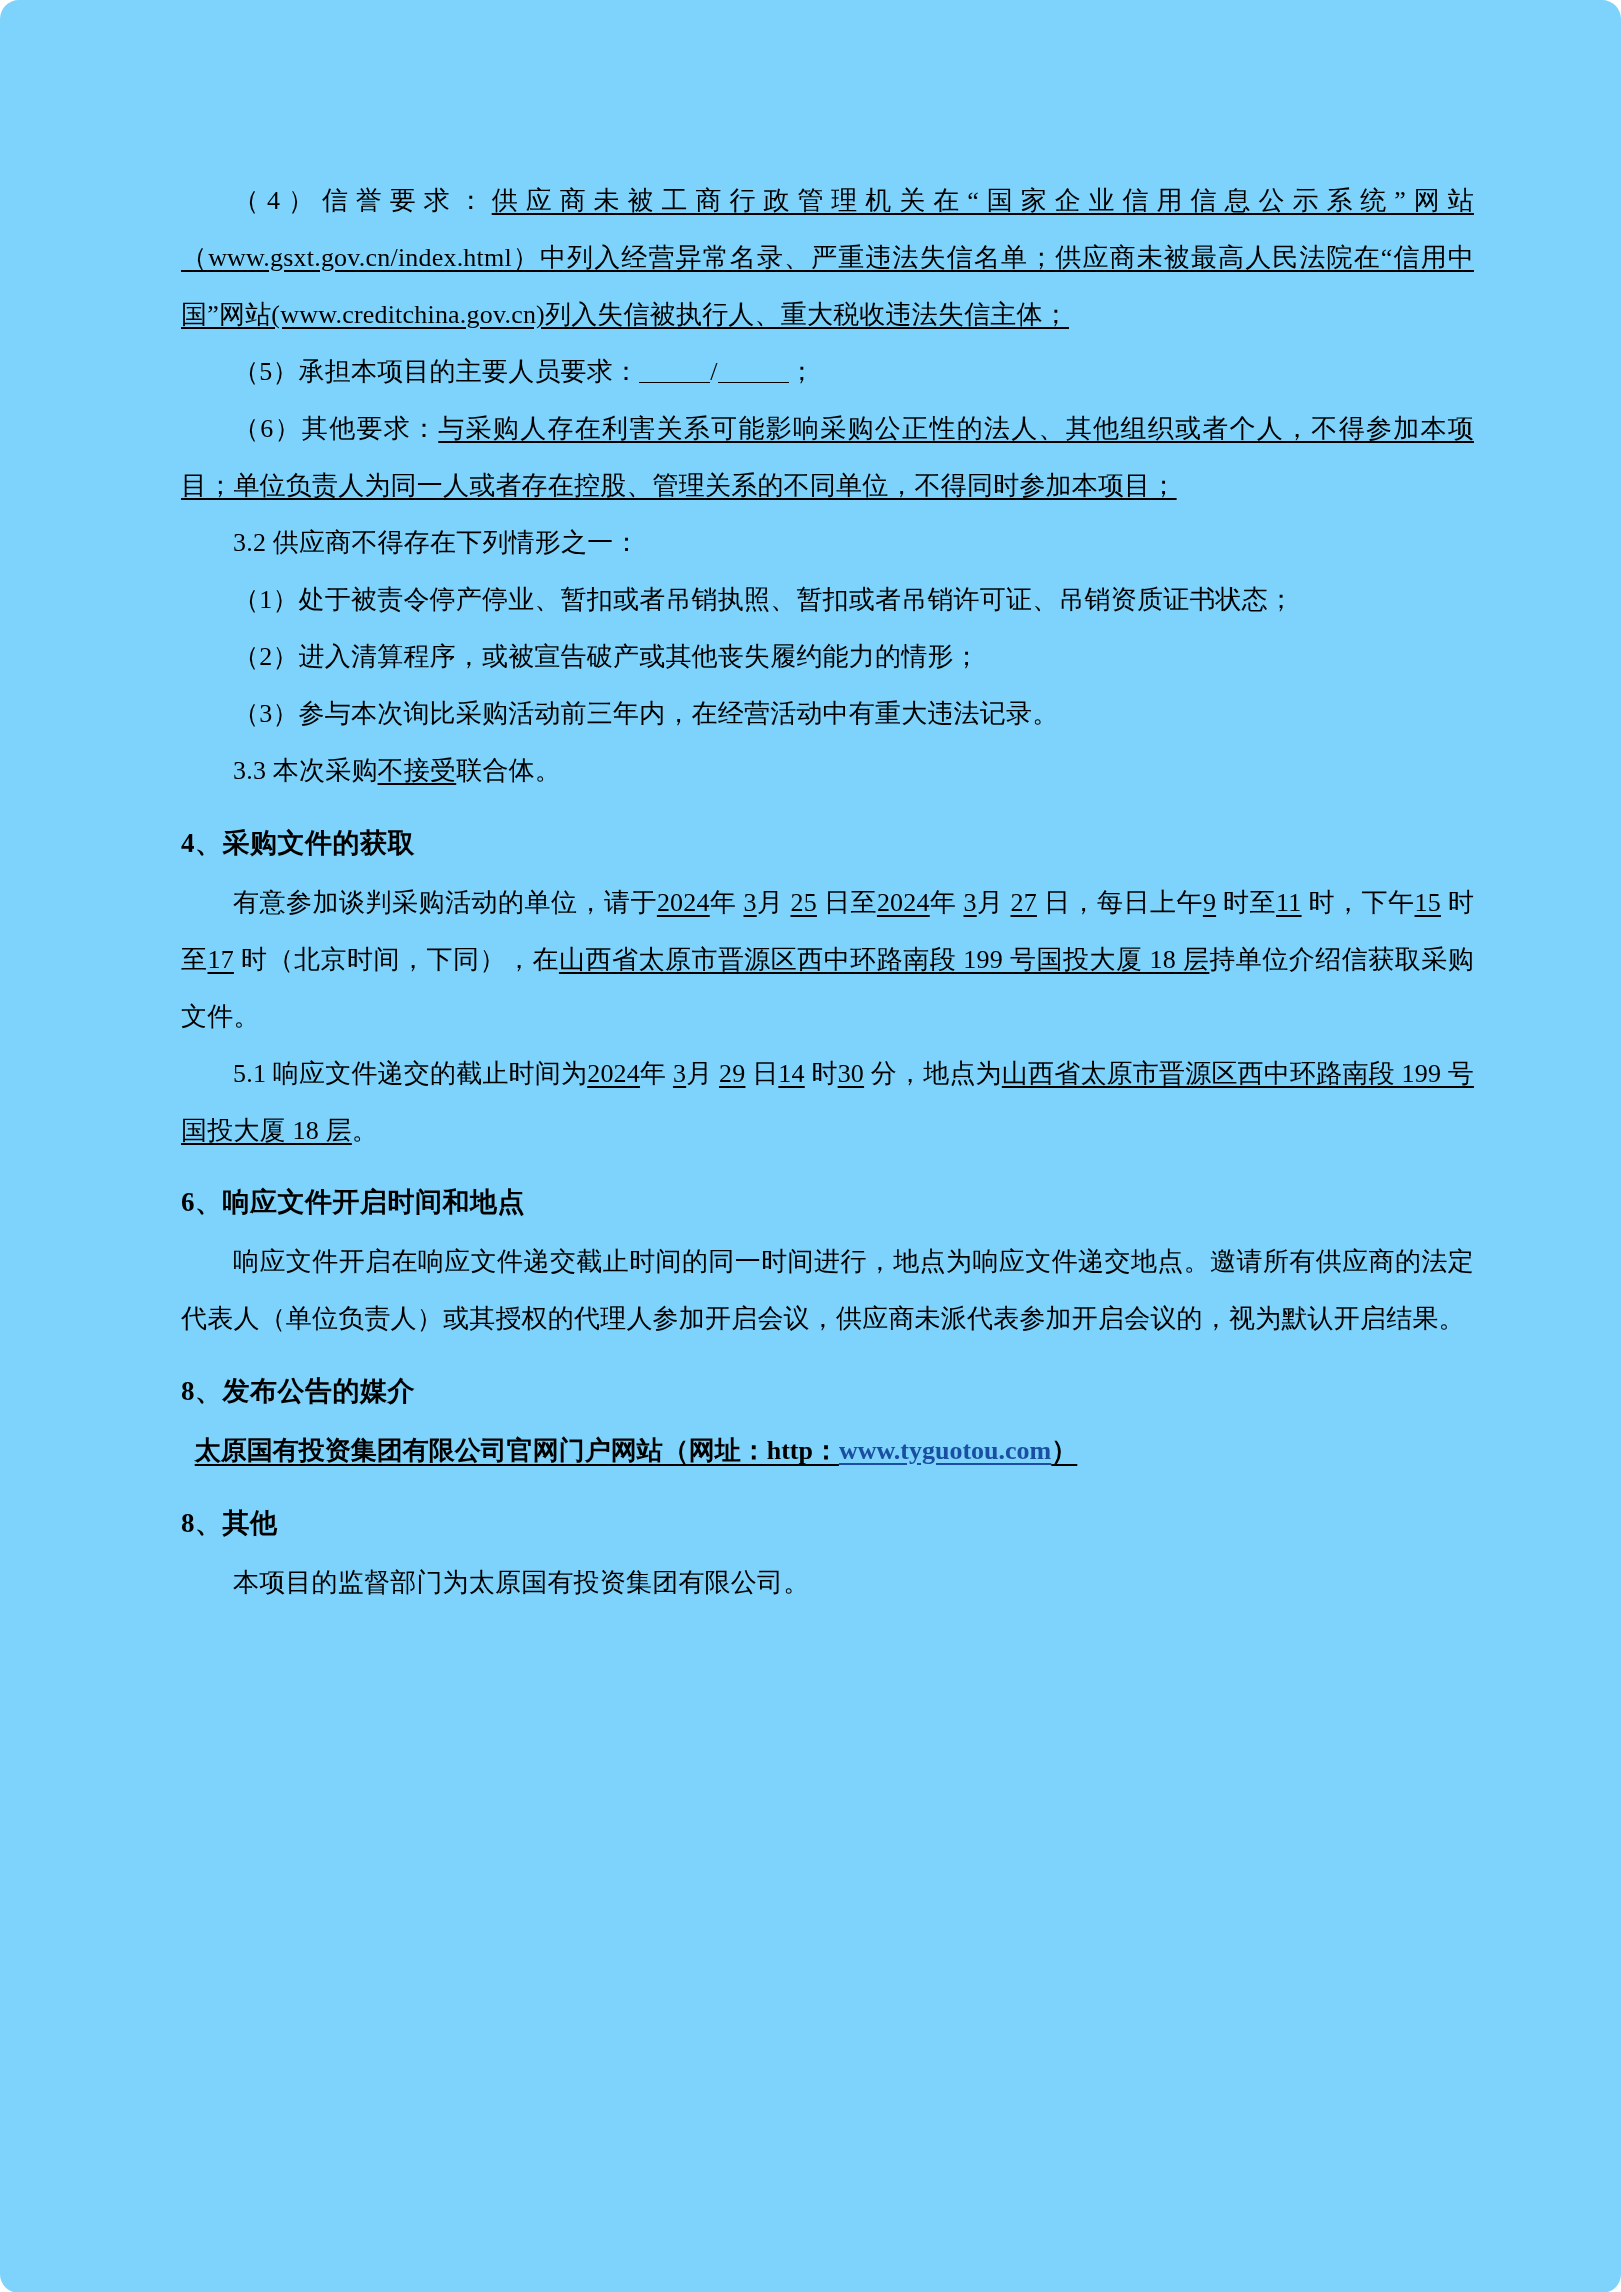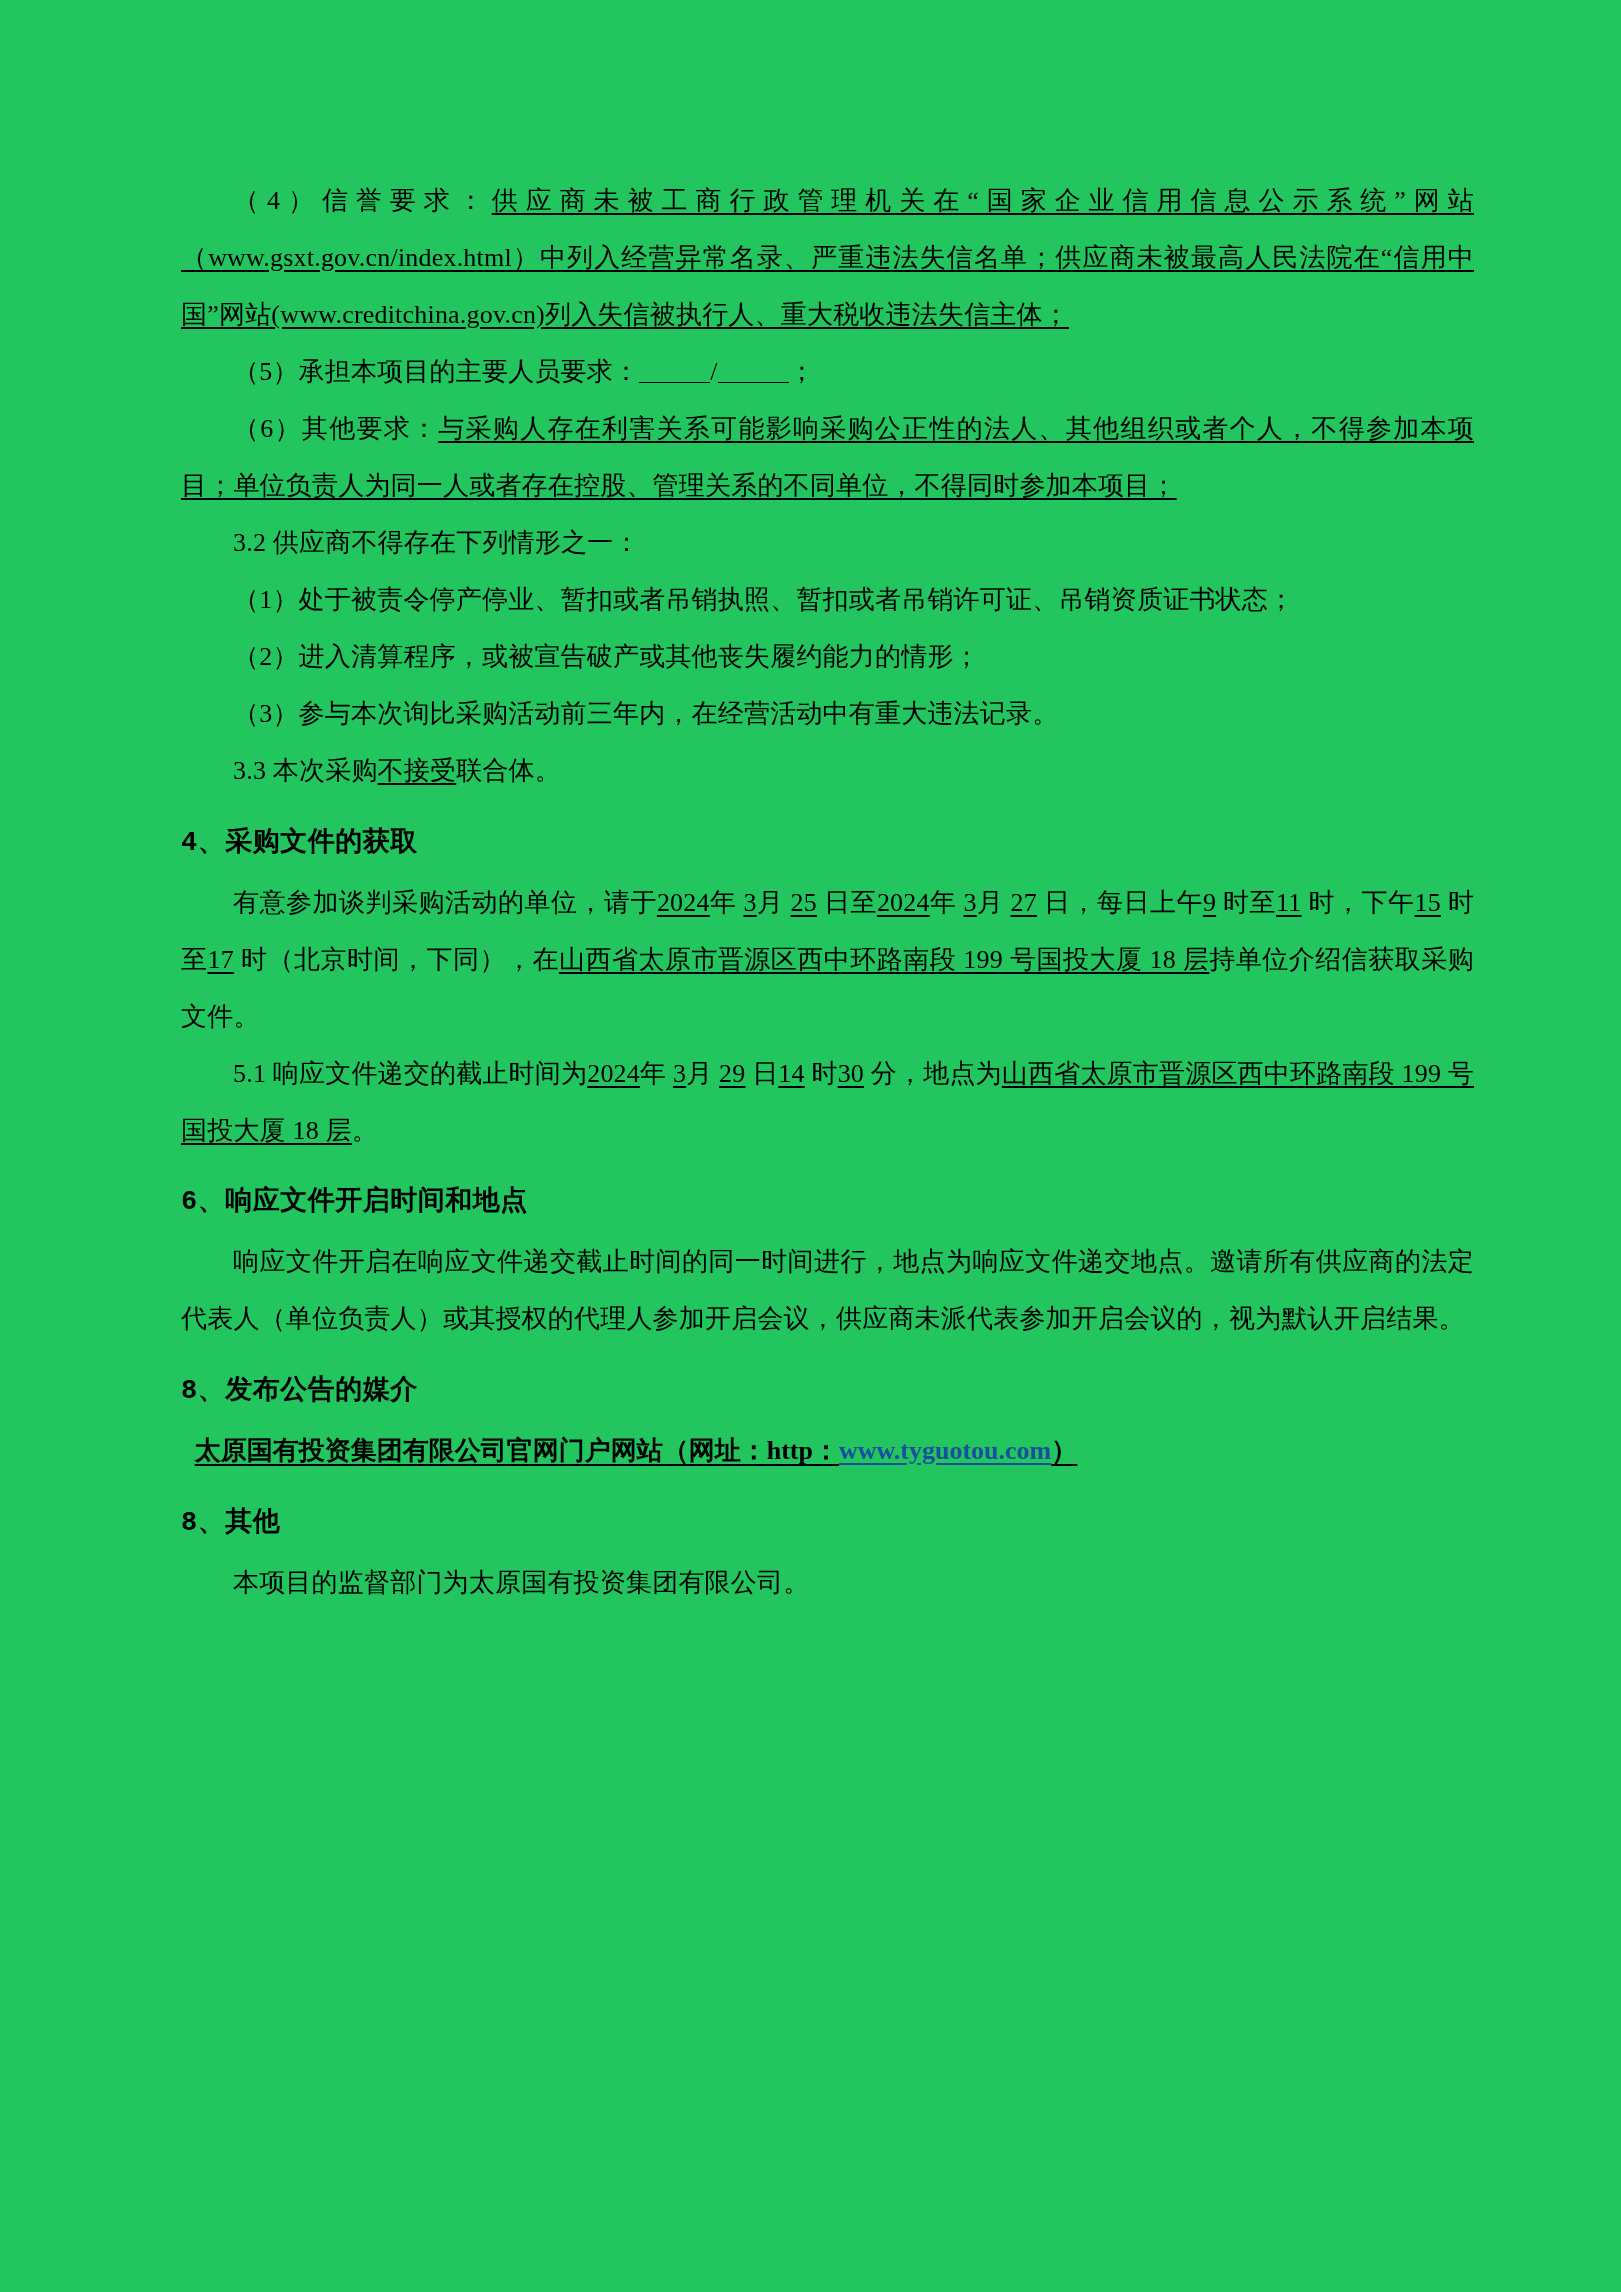--- a/index.html
+++ b/index.html
@@ -3,46 +3,47 @@
 <meta charset="utf-8">
 <style>
   html, body {
     margin: 0;
     padding: 0;
     background: #ffffff;
   }
   .page {
     width: 1621px;
     height: 2293px;
-    background: #22c55e;
+    background: #7dd3fc;
     position: relative;
     box-sizing: border-box;
     padding: 172px 147px 98px 181px;
     font-family: "Liberation Serif", "DejaVu Serif", serif;
     color: #000000;
+    border-radius: 19px;
   }
   .body-text {
     font-size: 26px;
     line-height: 57px;
     text-align: justify;
     text-justify: inter-ideograph;
     letter-spacing: 0.2px;
   }
   p {
     margin: 0;
   }
   .indent {
     text-indent: 52px;
   }
   .u {
     text-decoration: underline;
     text-underline-offset: 3.9px;
   }
   .heading {
-    font-family: Liberation Mono, monospace;
+    font-family: Liberation Serif, serif;
     font-weight: bold;
     font-size: 27px;
     line-height: 57px;
     margin-top: 15.7px;
     margin-bottom: 2px;
     letter-spacing: 0.5px;
   }
   .blank-line {
     display: inline-block;
     border-bottom: 1px solid #000;

